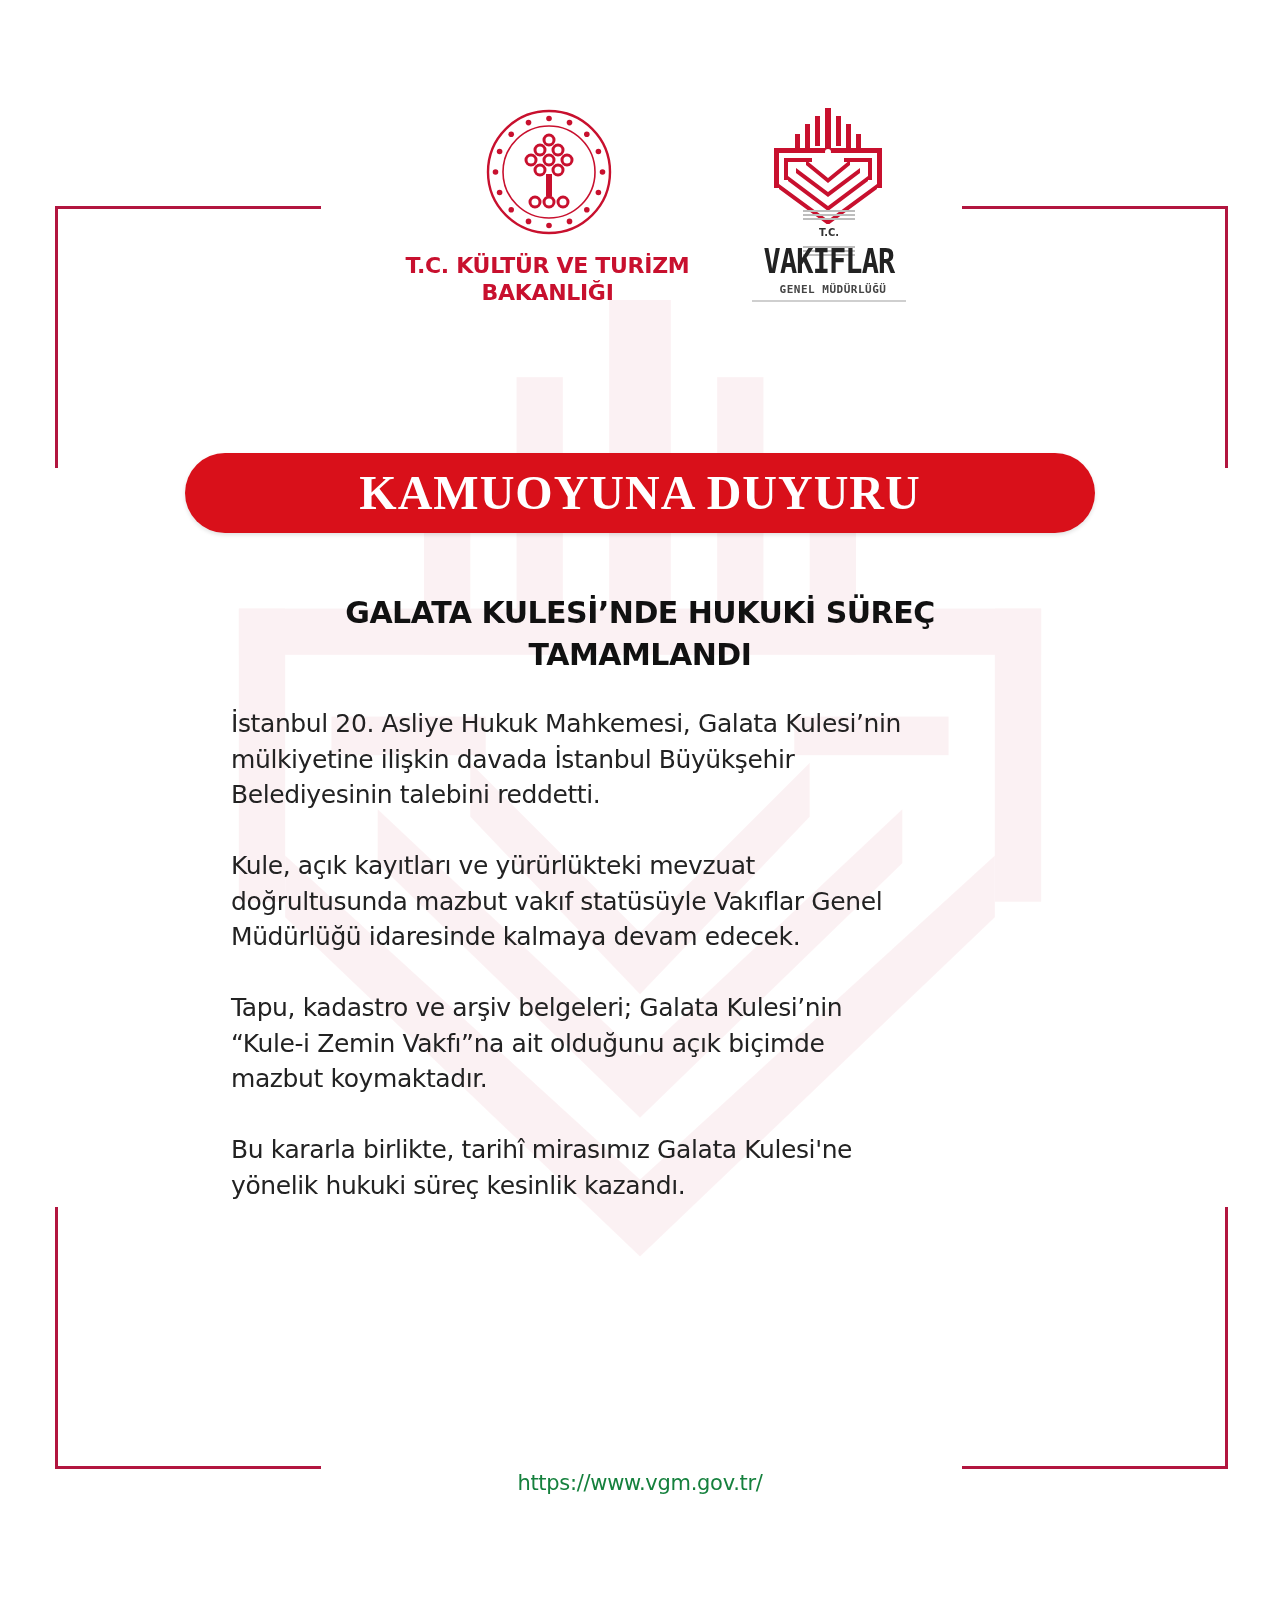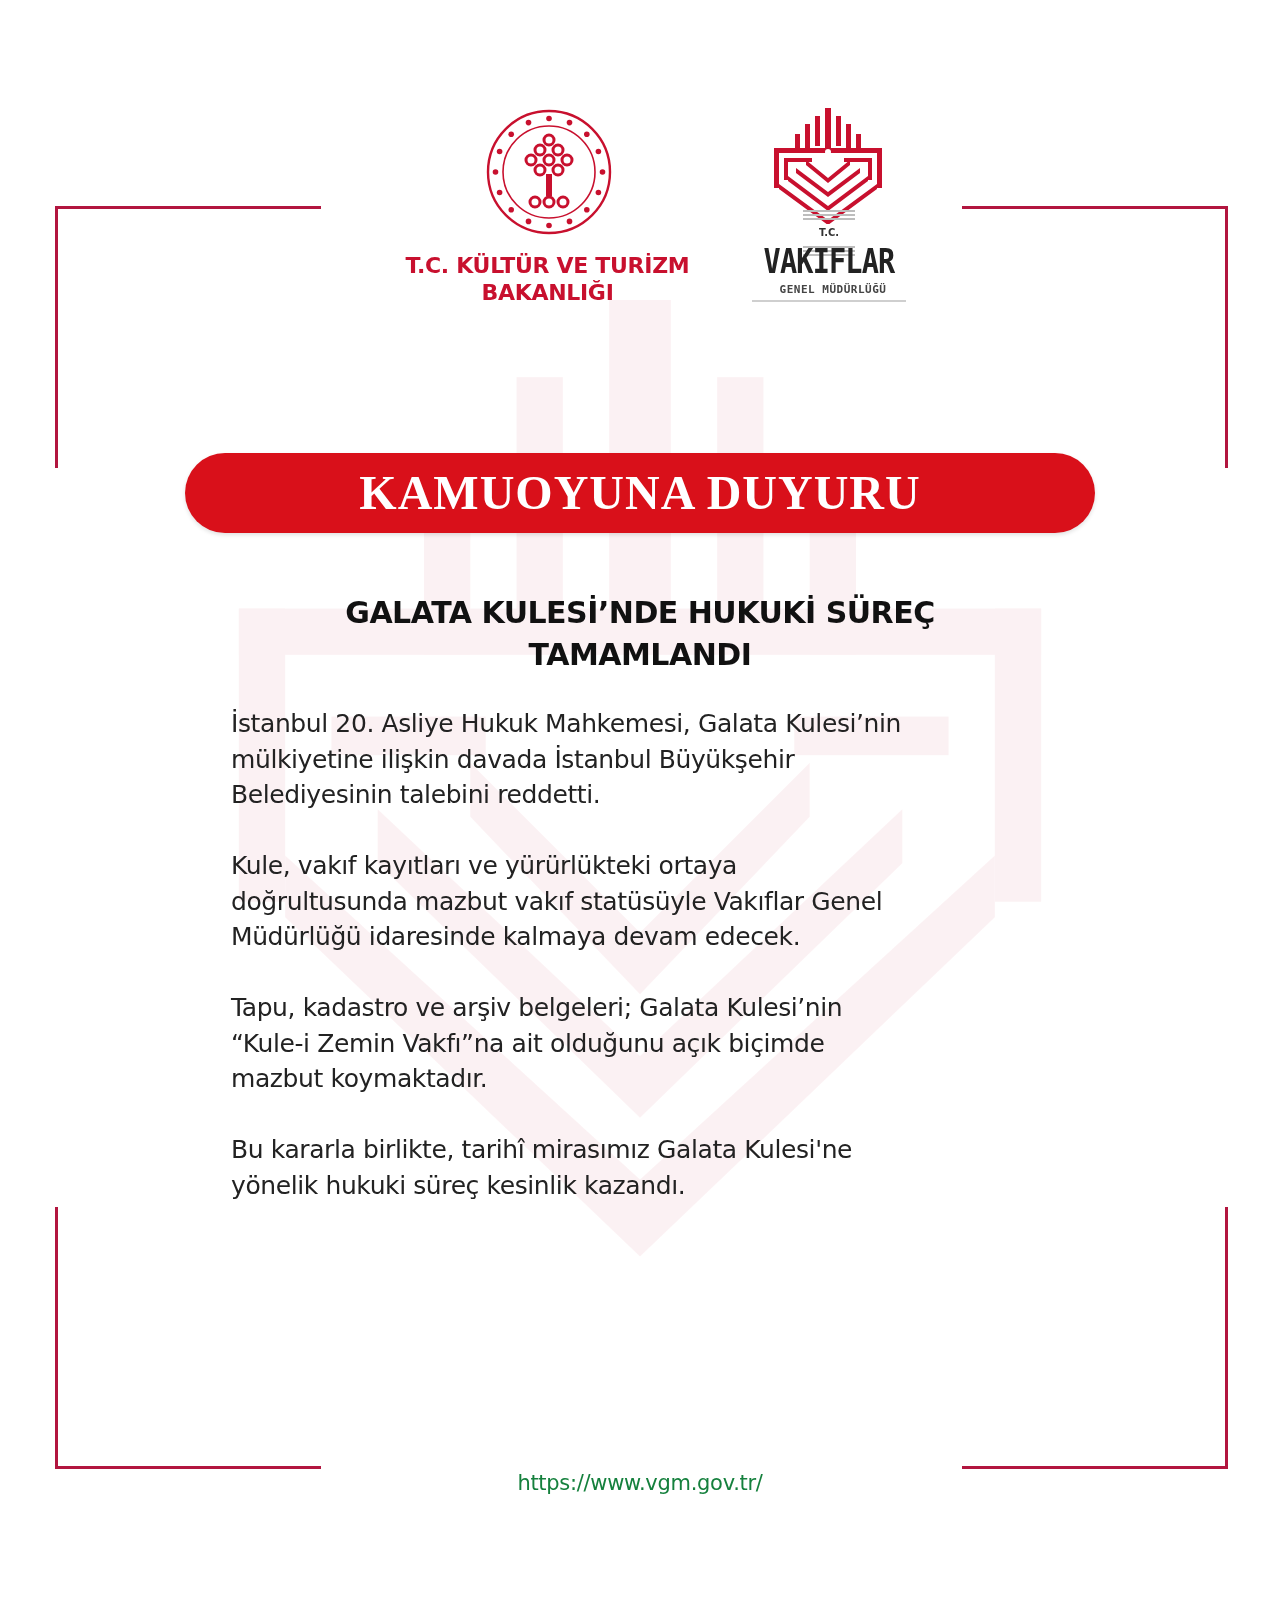--- a/index.html
+++ b/index.html
@@ -330,21 +330,21 @@
   <div>TAMAMLANDI</div>
 </div>
 
 <div class="body-text">
   <p>
     <span class="line">İstanbul 20. Asliye Hukuk Mahkemesi, Galata Kulesi’nin</span>
     <span class="line">mülkiyetine ilişkin davada İstanbul Büyükşehir</span>
     <span class="line">Belediyesinin talebini reddetti.</span>
   </p>
   <p>
-    <span class="line">Kule, vakıf kayıtları ve yürürlükteki ortaya</span>
+    <span class="line">Kule, açık kayıtları ve yürürlükteki mevzuat</span>
     <span class="line">doğrultusunda mazbut vakıf statüsüyle Vakıflar Genel</span>
     <span class="line">Müdürlüğü idaresinde kalmaya devam edecek.</span>
   </p>
   <p>
     <span class="line">Tapu, kadastro ve arşiv belgeleri; Galata Kulesi’nin</span>
     <span class="line">“Kule-i Zemin Vakfı”na ait olduğunu açık biçimde</span>
     <span class="line">mazbut koymaktadır.</span>
   </p>
   <p>
     <span class="line">Bu kararla birlikte, tarihî mirasımız Galata Kulesi'ne</span>

